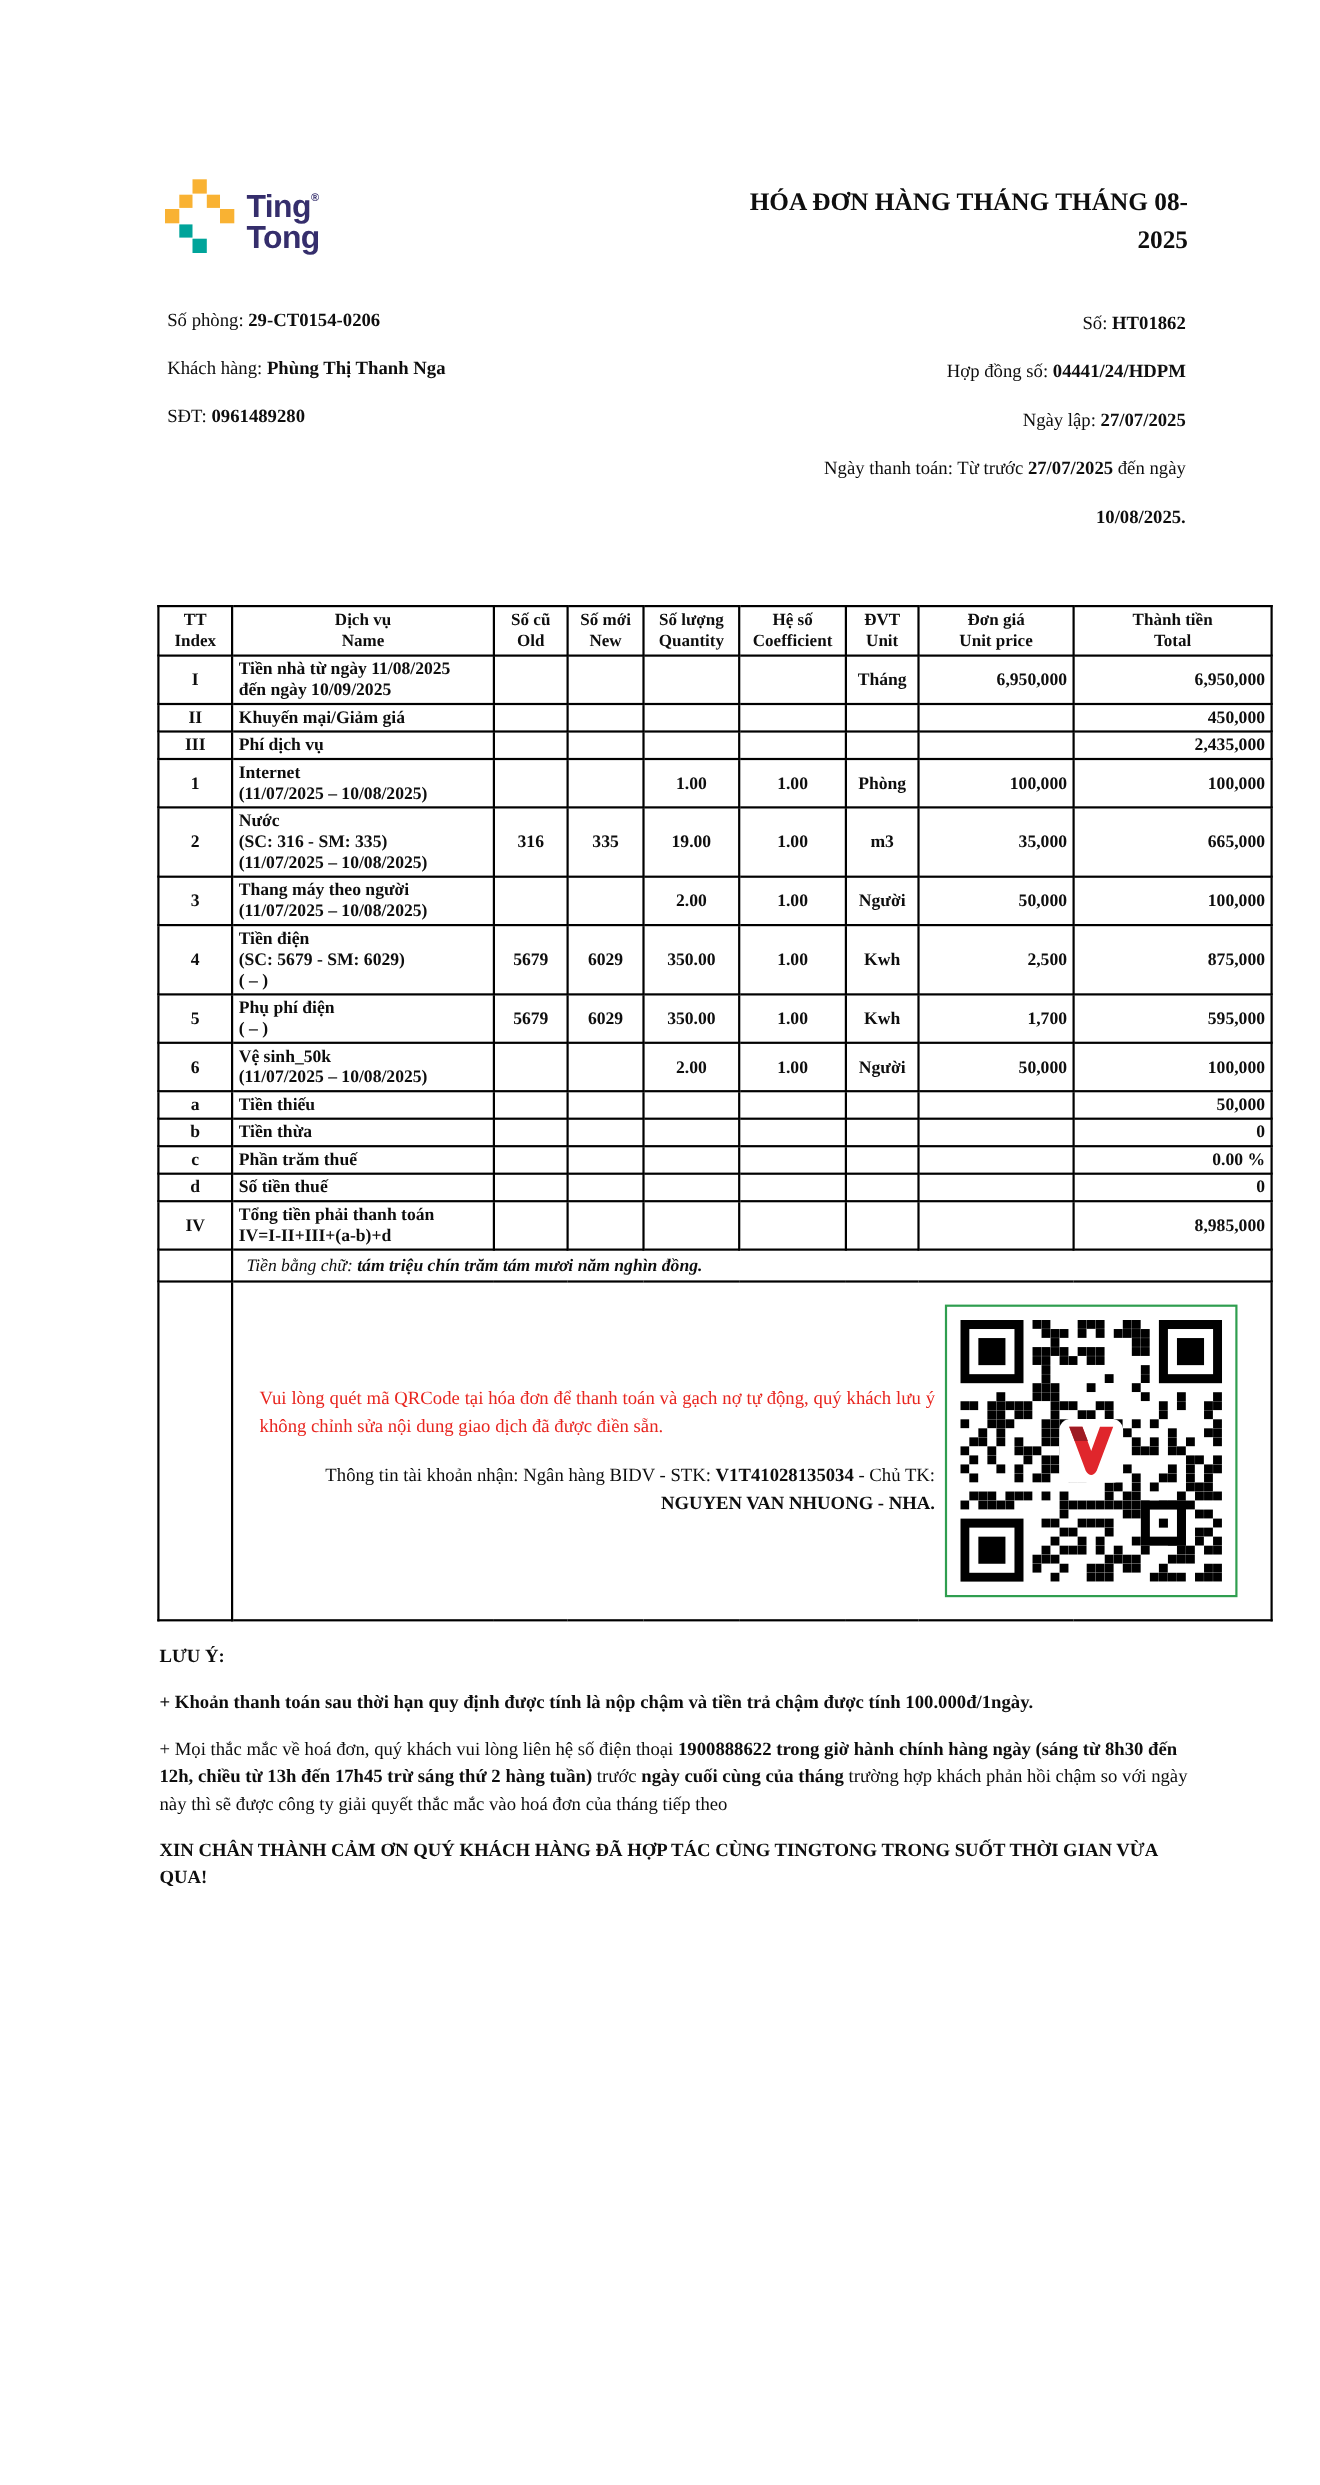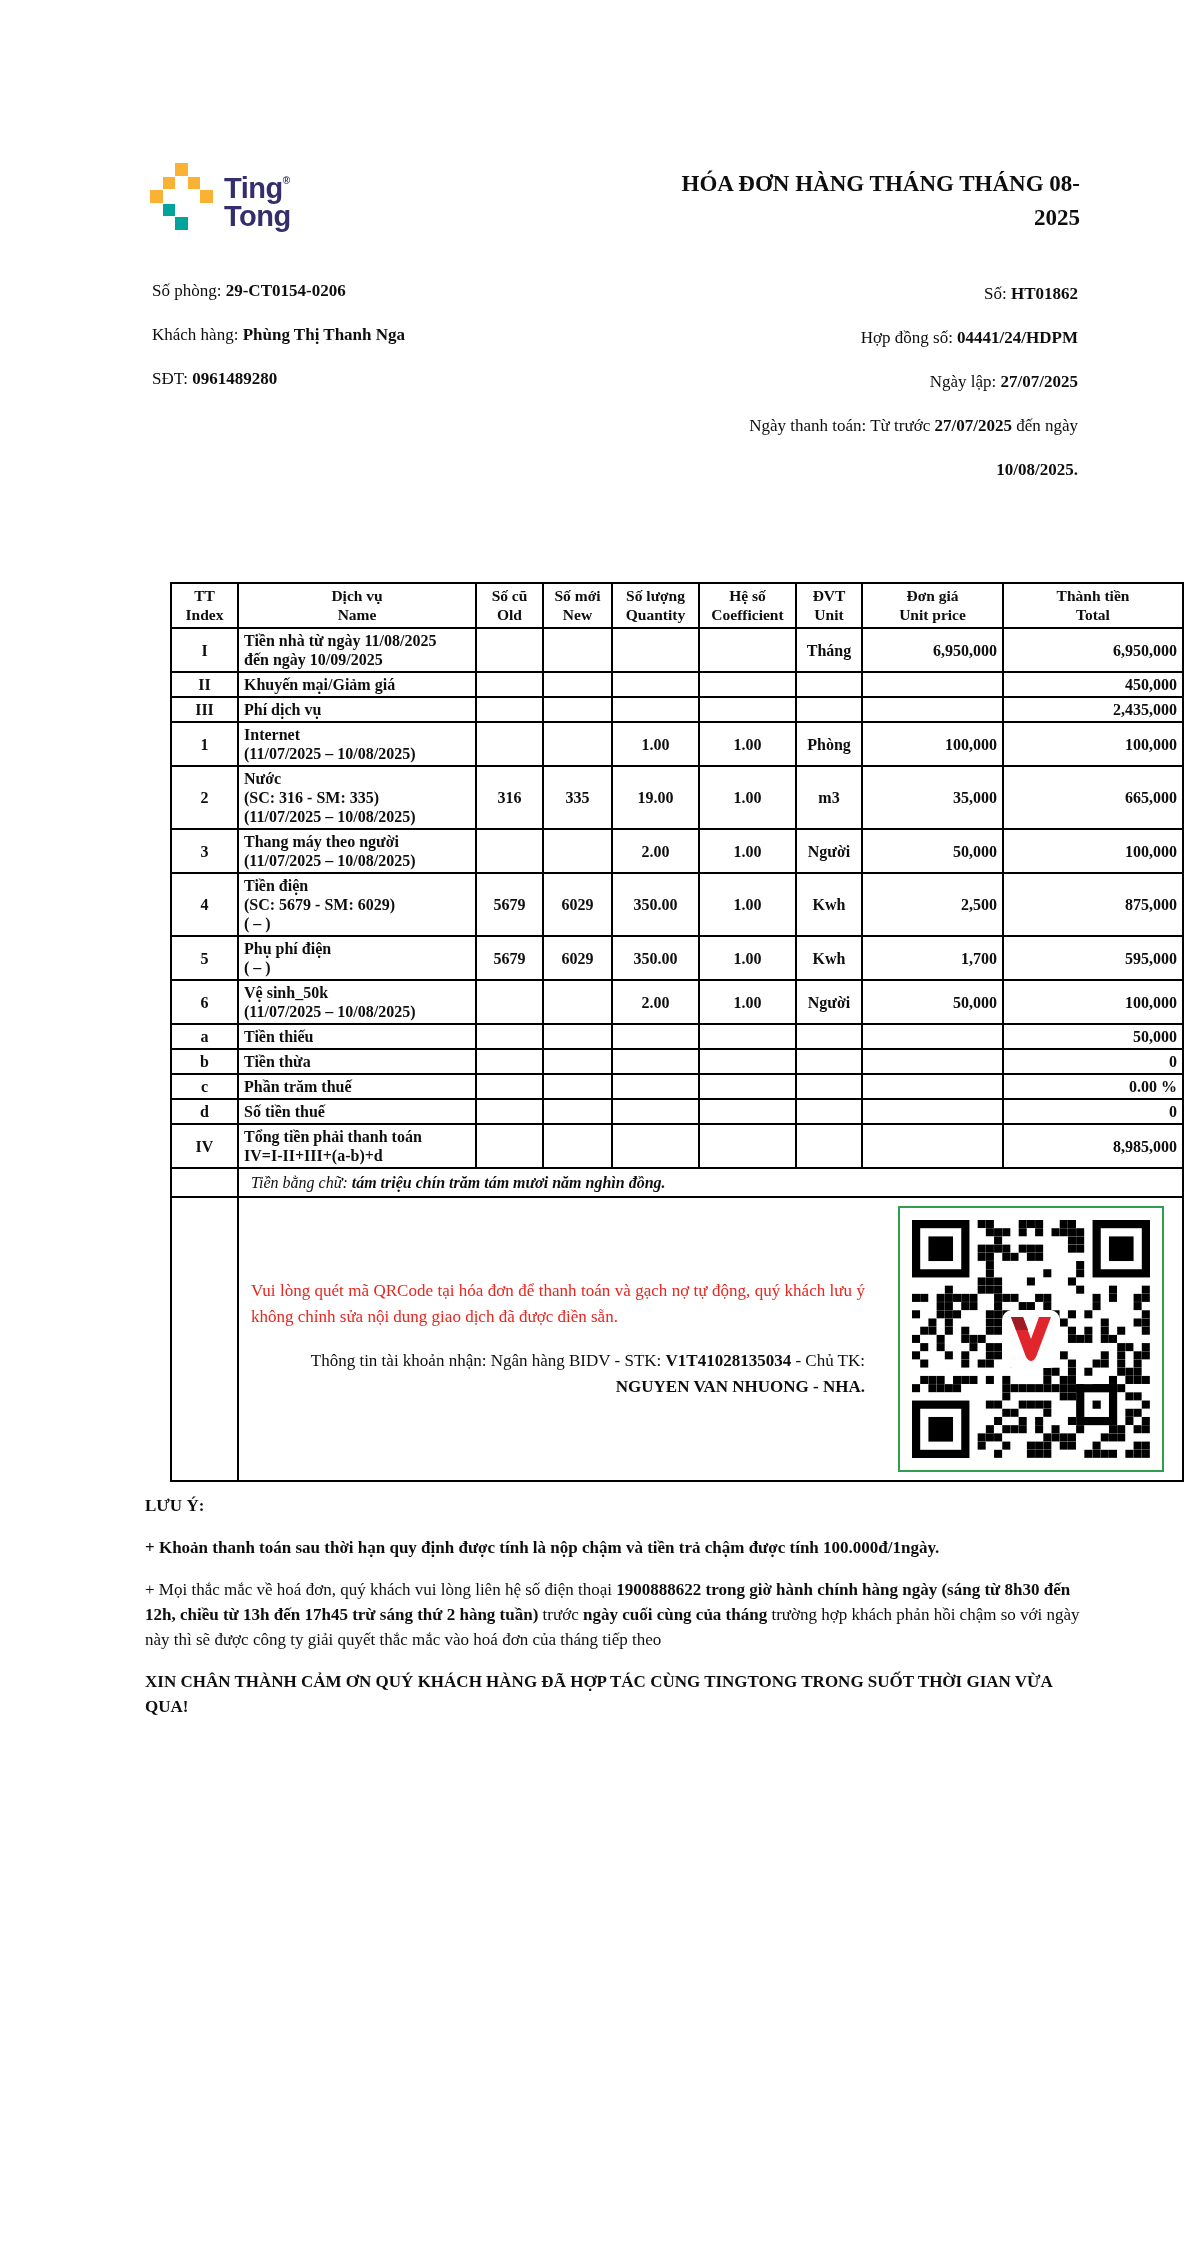--- a/index.html
+++ b/index.html
@@ -25,34 +25,34 @@
   .title span{display:block;}
 
   
   .info{position:absolute;top:269px;left:152px;width:926px;font-size:17px;}
   .info p{margin:0;line-height:44px;}
   .info-left{position:absolute;left:0;top:0;width:475px;}
   .info-right{position:absolute;right:0;top:3px;width:382px;text-align:right;}
   .bv{font-weight:bold;}
 
   
-  table.inv{position:absolute;left:143px;top:582px;width:1012px;border-collapse:collapse;
-            table-layout:fixed;margin-left:27px;}
+  table.inv{position:absolute;left:143px;top:550px;width:1012px;border-collapse:collapse;
+            table-layout:fixed;}
   table.inv th,table.inv td{border:2px solid #000;font-weight:bold;font-size:16px;
             line-height:19px;padding:2px 5px;vertical-align:middle;}
   table.inv th{font-size:15.5px;line-height:18.5px;text-align:center;padding:3px 2px;}
   table.inv th span{display:block;}
   td.c-tt{text-align:center;}
   td.c-name{text-align:left;padding-left:6px;}
   td.c-name div{display:block;}
   td.c-ctr{text-align:center;}
   td.c-num{text-align:right;padding-right:9px;}
   tr.words-row td{font-weight:normal;font-style:italic;font-size:16px;padding:4px 6px 4px 12px;}
   tr.words-row .wv{font-weight:bold;}
-  tr.qr-row td{height:282px;padding:0;}
+  tr.qr-row td{height:282px;padding:12px;}
   .qr-wrap{display:flex;justify-content:space-between;align-items:center;height:282px;
            padding:0 18px 0 12px;}
   .pay-text{width:614px;font-weight:normal;}
   .pay-red{color:#e8251f;font-size:17px;line-height:26px;margin:0 0 18px 0;text-align:justify;}
   .pay-acc{font-size:17px;line-height:26px;margin:0;text-align:right;}
   .qr-box{width:262px;height:262px;border:2px solid #2f9e4f;background:#fff;
           display:flex;align-items:center;justify-content:center;}
 
   
   .footer{position:absolute;left:145px;top:1493px;width:938px;font-size:17px;line-height:25px;}

